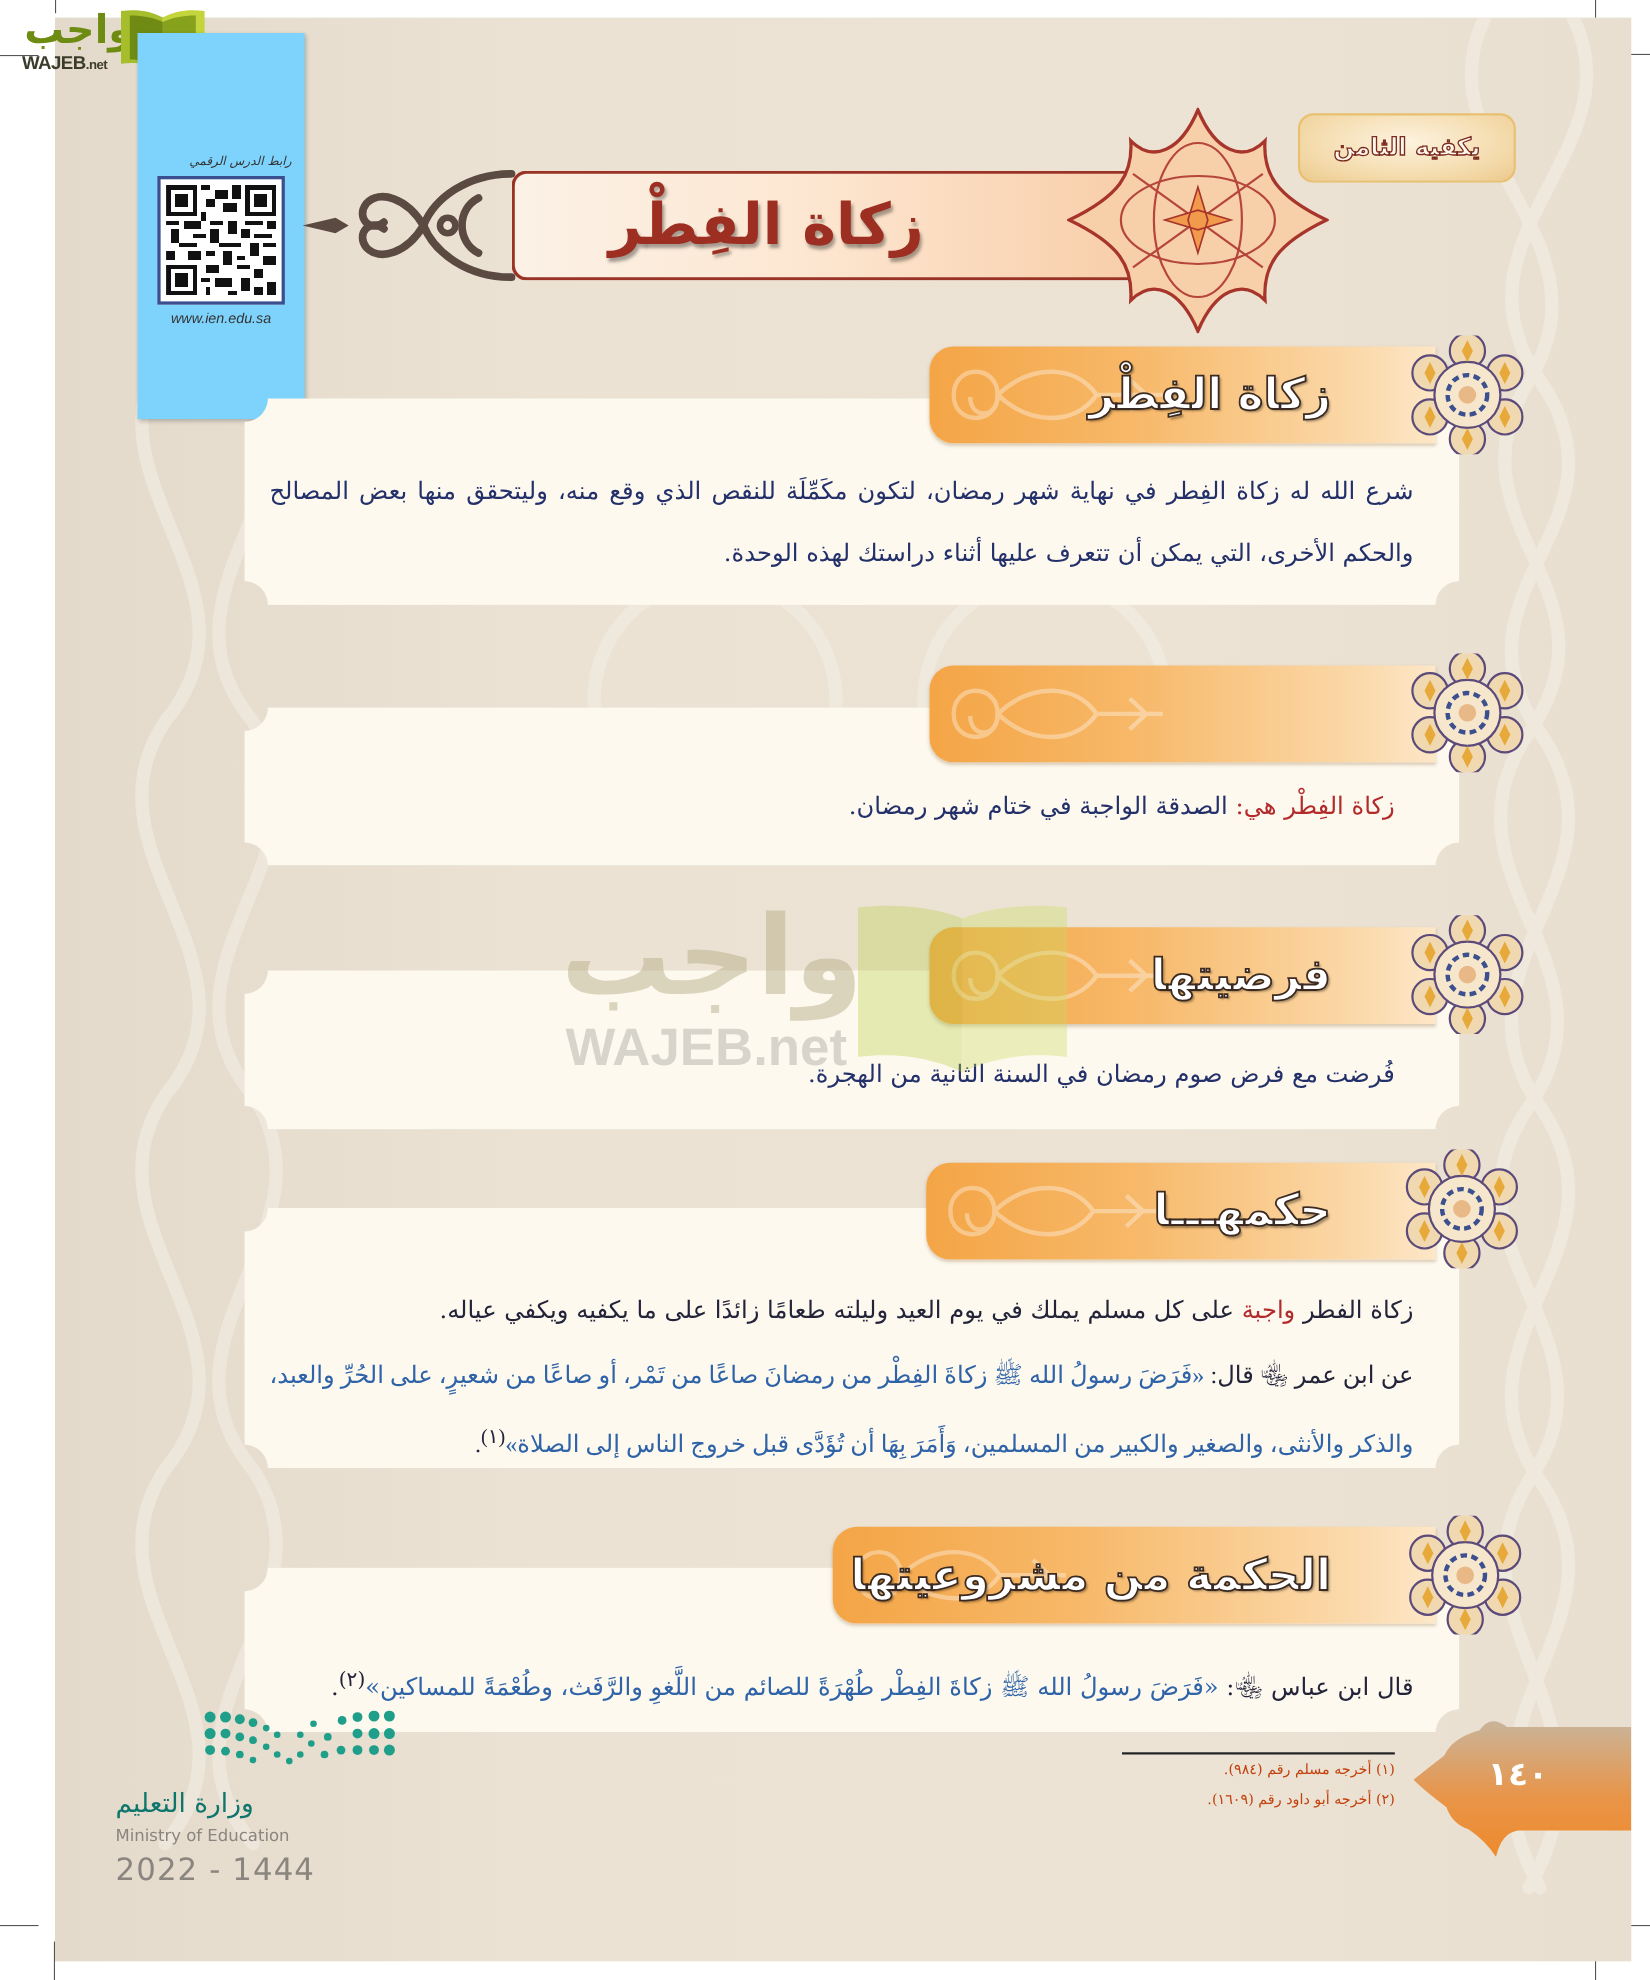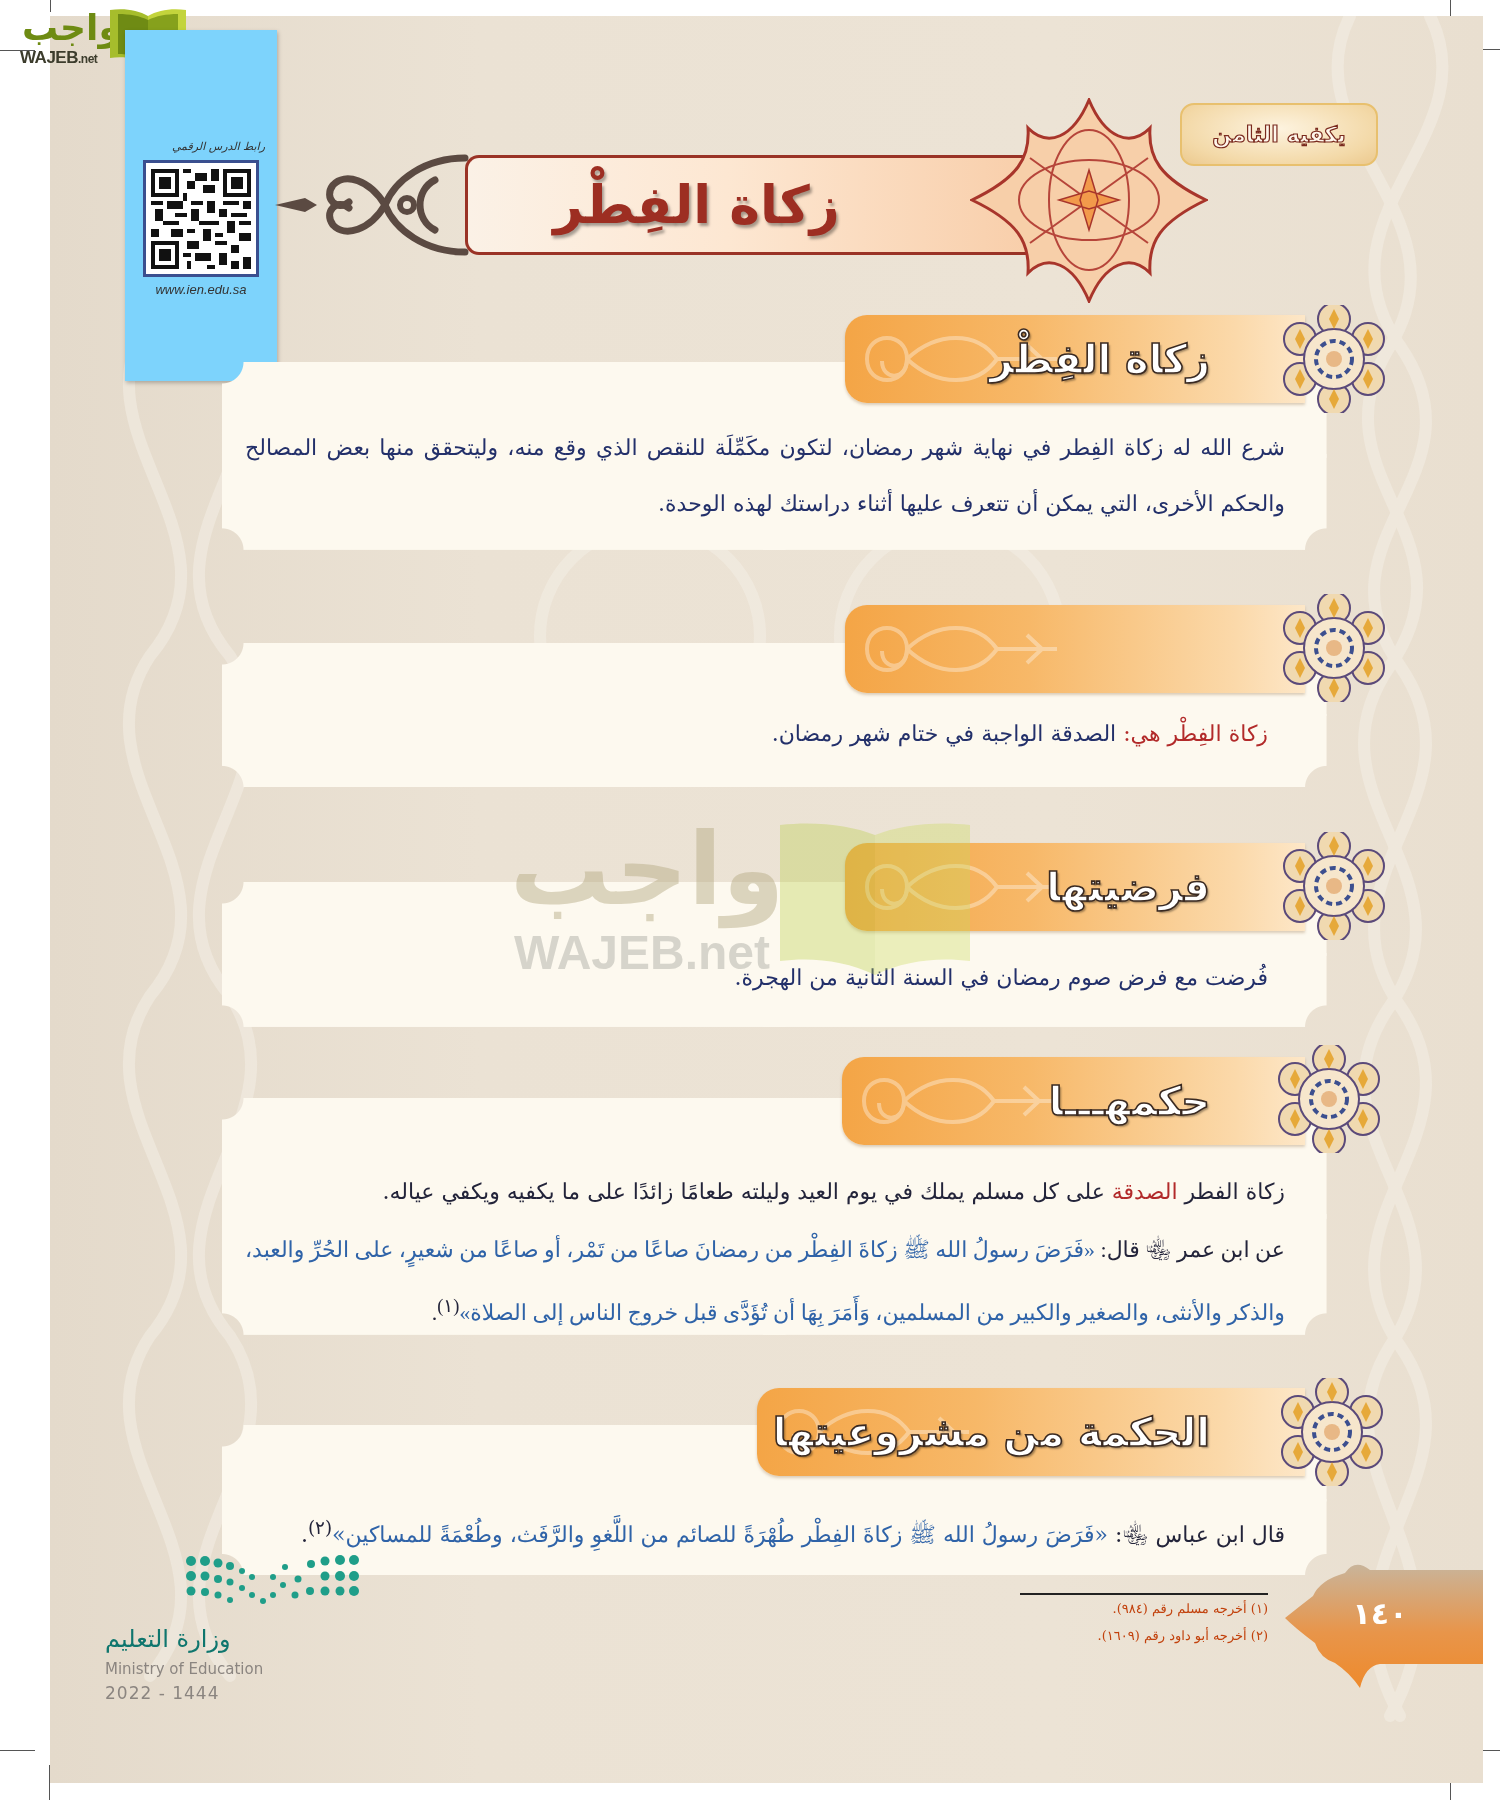--- a/index.html
+++ b/index.html
@@ -109,21 +109,21 @@
   .page-tab { position: absolute; left: 1285px; top: 1548px; width: 198px; height: 152px; }
   .page-num {
     position: absolute; left: 1330px; top: 1596px; width: 100px; text-align: center;
     font-family: "DejaVu Sans", sans-serif; font-weight: bold; font-size: 30px; color: #ffffff; direction: rtl;
   }
 
   
   .moe-dots { position: absolute; left: 185px; top: 1555px; width: 175px; height: 55px; }
   .moe-ar { position: absolute; left: 105px; top: 1625px; font-family: "DejaVu Sans", sans-serif; font-size: 24px; color: #0f766e; direction: rtl; }
   .moe-en { position: absolute; left: 105px; top: 1660px; font-family: "DejaVu Sans", sans-serif; font-size: 15px; color: #8b8580; }
-  .moe-year { position: absolute; left: 105px; top: 1683px; font-family: "DejaVu Sans", sans-serif; font-size: 17px; color: #8b8580; letter-spacing: 1px; }
+  .moe-year { position: absolute; left: 105px; top: 1683px; font-family: "DejaVu Sans", sans-serif; font-size: 28px; color: #8b8580; letter-spacing: 1px; }
 </style>
 </head>
 <body>
 
 <div class="crop" style="left:50px;top:0;width:1px;height:12px;"></div>
 <div class="crop" style="left:0;top:50px;width:35px;height:1px;"></div>
 <div class="crop" style="left:1450px;top:0;width:1px;height:35px;"></div>
 <div class="crop" style="left:1466px;top:49px;width:34px;height:1px;"></div>
 <div class="crop" style="left:0;top:1750px;width:35px;height:1px;"></div>
 <div class="crop" style="left:49px;top:1765px;width:1px;height:35px;"></div>
@@ -378,21 +378,21 @@
       <path d="M88 24 l5 10 l-5 10 l-5 -10 Z"></path>
       <path d="M88 64 l5 10 l-5 10 l-5 -10 Z"></path>
       <path d="M54 84 l5 10 l-5 10 l-5 -10 Z"></path>
       <path d="M20 64 l5 10 l-5 10 l-5 -10 Z"></path>
       <path d="M20 24 l5 10 l-5 10 l-5 -10 Z"></path>
     </g>
   <circle cx="54" cy="54" r="18" fill="none" stroke="#3c4f8f" stroke-width="4" stroke-dasharray="6 4"></circle>
   <circle cx="54" cy="54" r="8" fill="#e8b886"></circle>
 </svg>
 <div class="body-text" style="top:1164px;right:215px;width:1040px;">
-  <span class="dark">زكاة الفطر </span><span class="term">الصدقة</span><span class="dark"> على كل مسلم يملك في يوم العيد وليلته طعامًا زائدًا على ما يكفيه ويكفي عياله.</span>
+  <span class="dark">زكاة الفطر </span><span class="term">واجبة</span><span class="dark"> على كل مسلم يملك في يوم العيد وليلته طعامًا زائدًا على ما يكفيه ويكفي عياله.</span>
 </div>
 <div class="body-text" style="top:1222px;right:215px;width:1040px;font-family:Liberation Serif, serif;">
   <span class="dark">عن ابن عمر ﵄ قال: </span><span class="quote">«فَرَضَ رسولُ الله ﷺ زكاةَ الفِطْر من رمضانَ صاعًا من تَمْر، أو صاعًا من شعيرٍ، على الحُرِّ والعبد، والذكر والأنثى، والصغير والكبير من المسلمين، وَأَمَرَ بِهَا أن تُؤَدَّى قبل خروج الناس إلى الصلاة»</span><sup class="dark">(١)</sup><span class="dark">.</span>
 </div>
 
 <div class="sec-box" style="top:1425px;height:150px;"></div>
 <div class="sec-bar" style="left:757px;top:1388px;width:548px;">
   <svg class="swirl" viewBox="0 0 220 76">
       <g fill="none" stroke="#fff" stroke-width="4">
         <path d="M10 38 C10 10 50 10 50 38 C50 60 25 60 25 40"></path>

